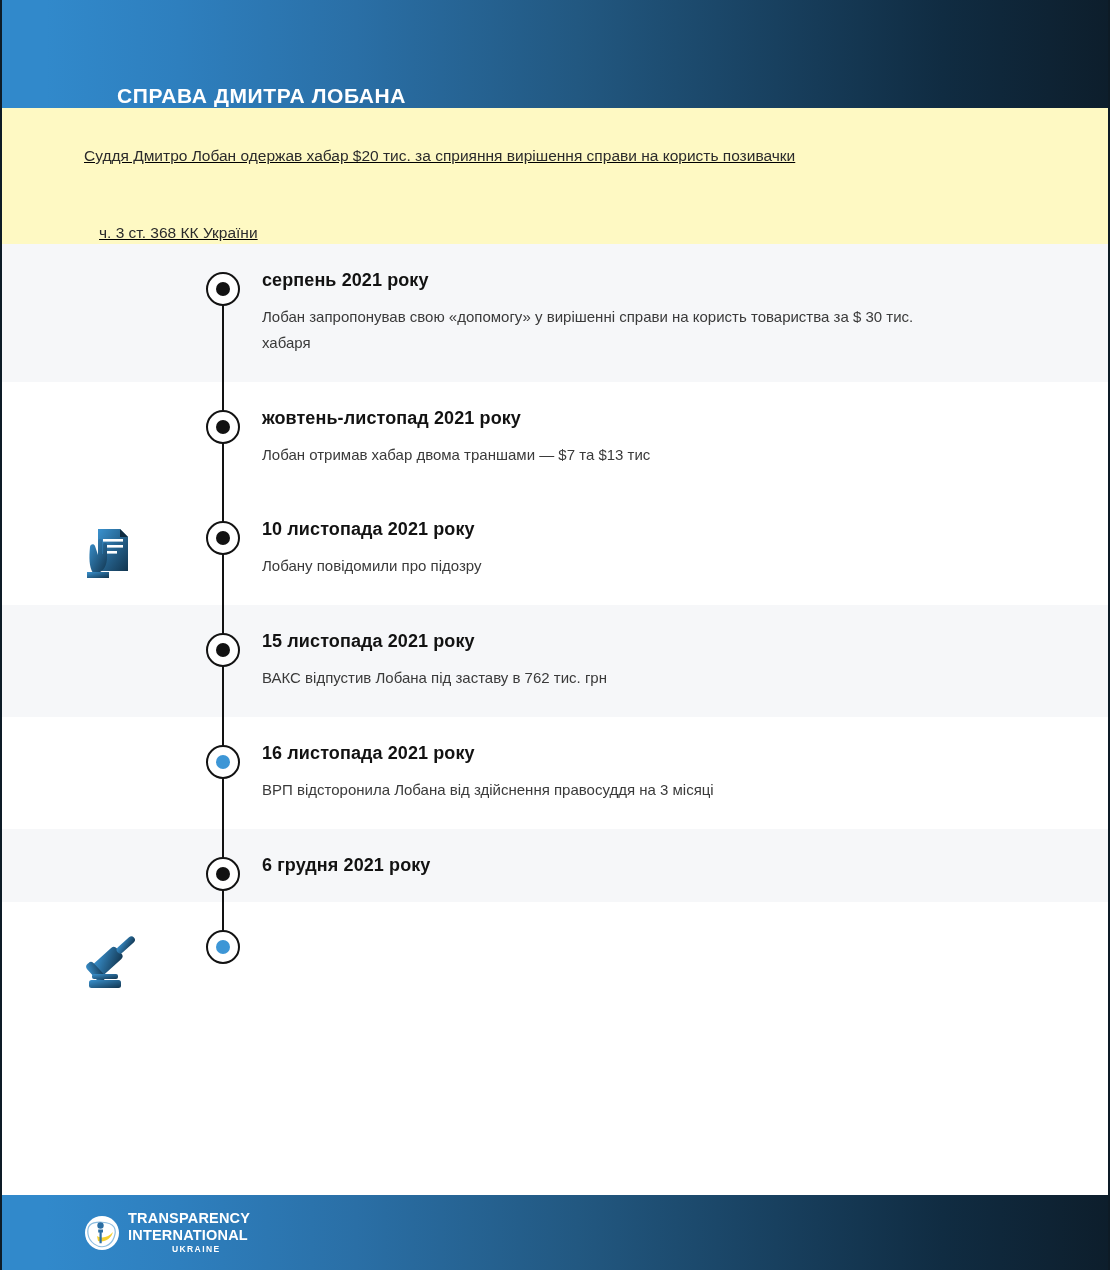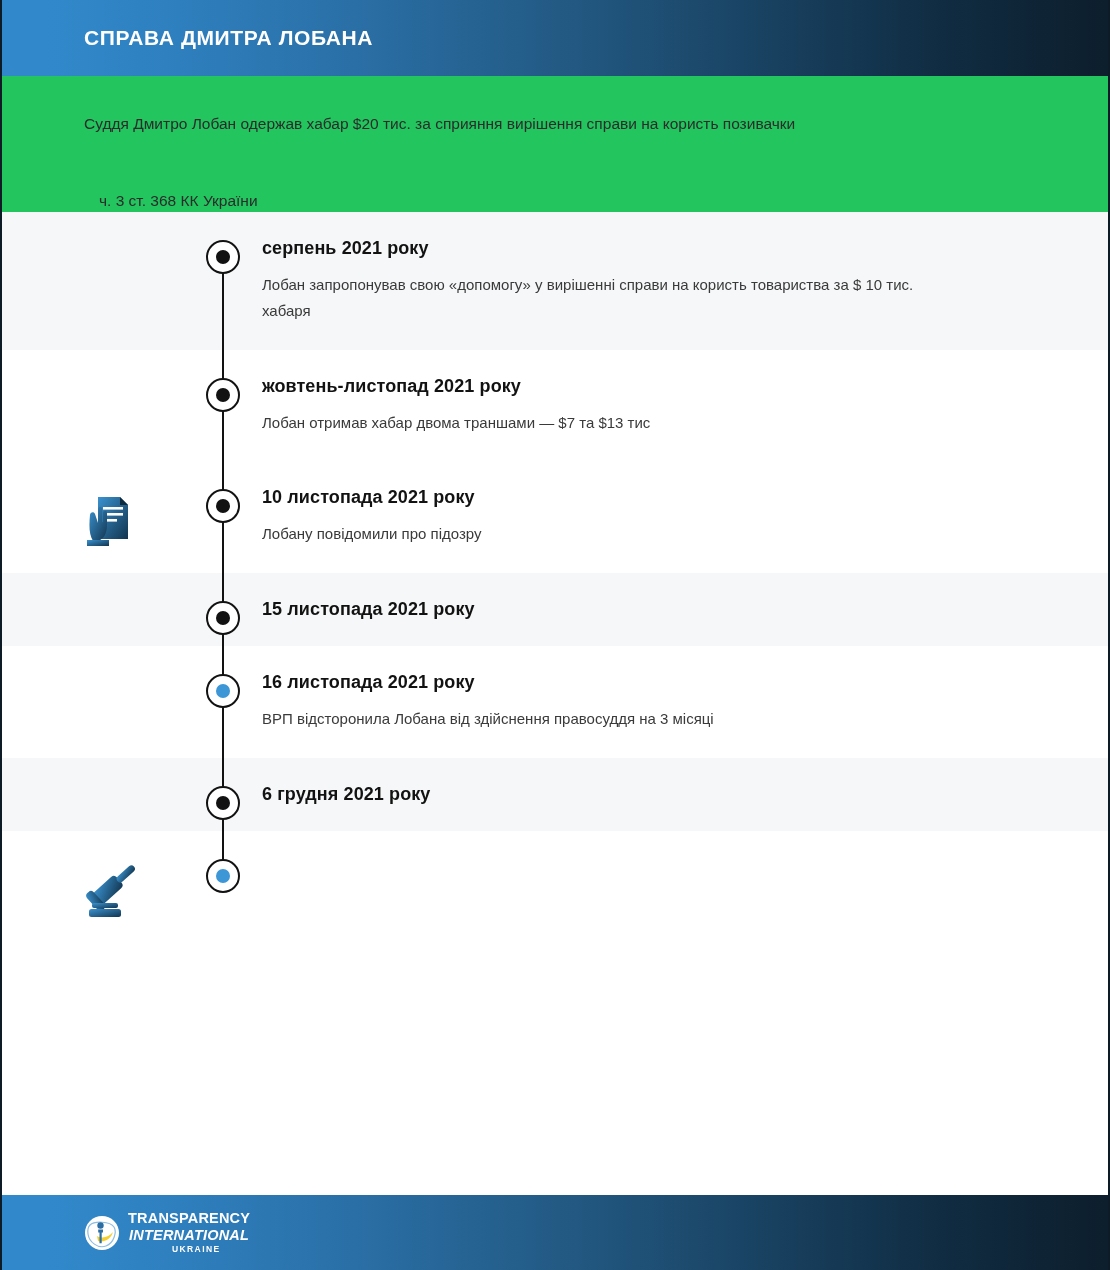--- a/index.html
+++ b/index.html
@@ -20,40 +20,42 @@
     background: #ffffff;
     border-left: 2px solid #0d1b26;
     border-right: 2px solid #0d1b26;
     box-sizing: border-box;
     overflow: hidden;
   }
 
   
   .header {
     position: relative;
-    height: 76px;
+    height: 108px;
     background: linear-gradient(90deg, #3189cb 0%, #3189cb 4%, #2e7fbe 16%, #2a6fa6 32%, #225881 52%, #18405f 70%, #102c42 85%, #0d1e2c 100%);
     display: flex;
-    align-items: center;
+    align-items: flex-end;
+    padding-left: 33px;
   }
   .header-title {
     margin-left: 82px;
     color: #ffffff;
     font-size: 21px;
     font-weight: bold;
     letter-spacing: 0.6px;
     text-transform: uppercase;
   }
 
   
   .intro {
     padding: 0 82px;
-    background: #22c55e;
+    background: #fef9c3;
     height: 136px;
     box-sizing: border-box;
+    text-decoration: underline;
   }
   .intro-lead {
     margin: 0;
     padding-top: 37px;
     font-size: 15.5px;
     color: #2b2b2b;
     line-height: 1.45;
   }
   .intro-article {
     margin: 15px;
@@ -175,23 +177,22 @@
   .logo-words {
     margin-left: 8px;
     color: #ffffff;
     line-height: 1.0;
   }
   .logo-l1, .logo-l2 {
     font-size: 14.5px;
     font-weight: bold;
     letter-spacing: 0.2px;
     display: block;
-    text-align: center;
-  }
-  .logo-l2 { margin-top: 2px; font-style: italic; }
+  }
+  .logo-l2 { margin-top: 2px; }
   .logo-l3 {
     display: block;
     margin-top: 3px;
     font-size: 8.5px;
     font-weight: bold;
     letter-spacing: 1.4px;
     padding-left: 44px;
   }
 </style>
 </head>
@@ -210,21 +211,21 @@
 
   <div class="timeline" id="timeline">
       <div class="tl-row alt">
         <div class="tl-gutter"></div>
         <div class="tl-marker">
           <div class="tl-line cap-top"></div>
           <div class="tl-dot"></div>
         </div>
         <div class="tl-body">
           <p class="tl-date">серпень 2021 року</p>
-          <p class="tl-text">Лобан запропонував свою «допомогу» у вирішенні справи на користь товариства за $ 10 тис. хабаря</p>
+          <p class="tl-text">Лобан запропонував свою «допомогу» у вирішенні справи на користь товариства за $ 30 тис. хабаря</p>
         </div>
       </div>
       <div class="tl-row">
         <div class="tl-gutter"></div>
         <div class="tl-marker">
           <div class="tl-line"></div>
           <div class="tl-dot"></div>
         </div>
         <div class="tl-body">
           <p class="tl-date">жовтень-листопад 2021 року</p>
@@ -261,20 +262,21 @@
         </div>
       </div>
       <div class="tl-row alt">
         <div class="tl-gutter"></div>
         <div class="tl-marker">
           <div class="tl-line"></div>
           <div class="tl-dot"></div>
         </div>
         <div class="tl-body">
           <p class="tl-date">15 листопада 2021 року</p>
+          <p class="tl-text">ВАКС відпустив Лобана під заставу в 762 тис. грн</p>
         </div>
       </div>
       <div class="tl-row">
         <div class="tl-gutter"></div>
         <div class="tl-marker">
           <div class="tl-line"></div>
           <div class="tl-dot blue"></div>
         </div>
         <div class="tl-body">
           <p class="tl-date">16 листопада 2021 року</p>

